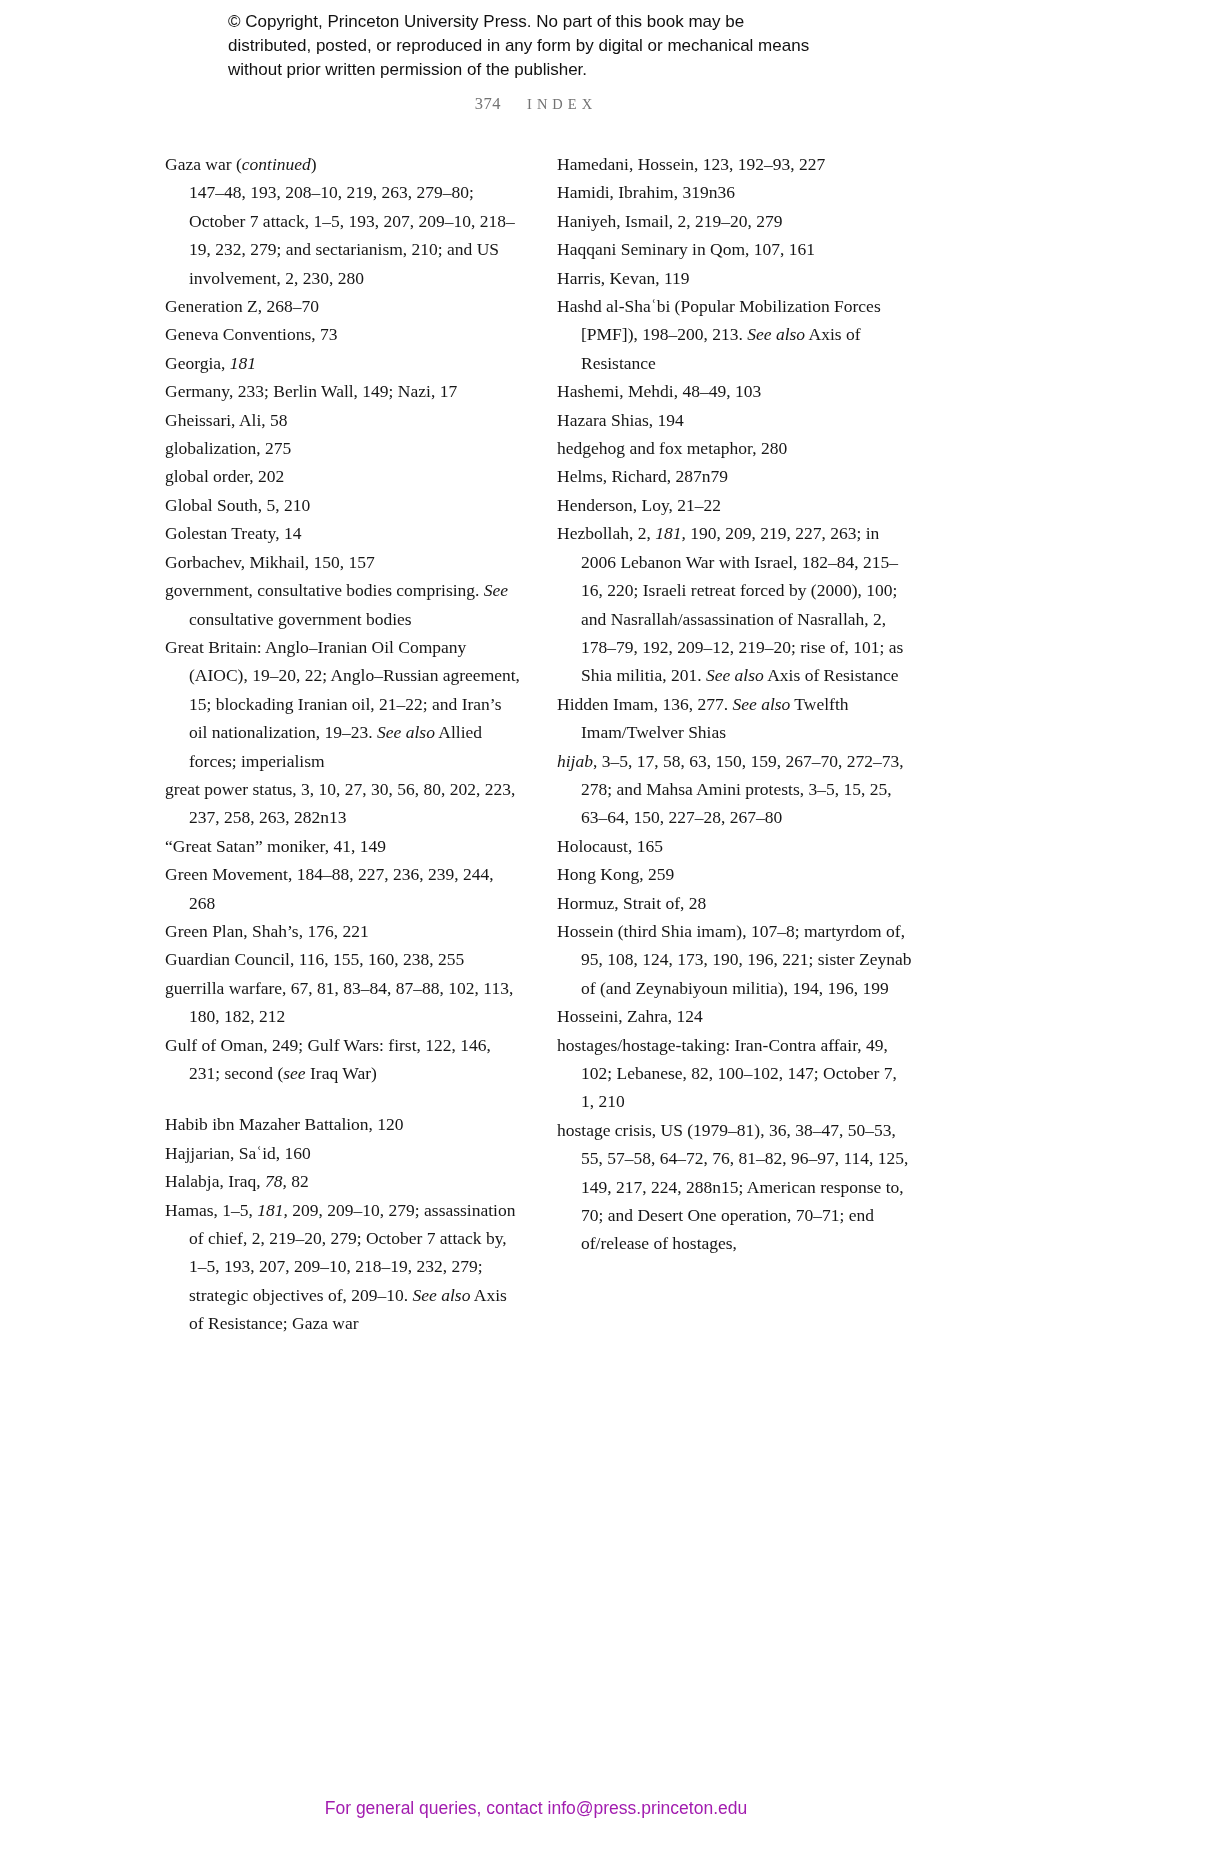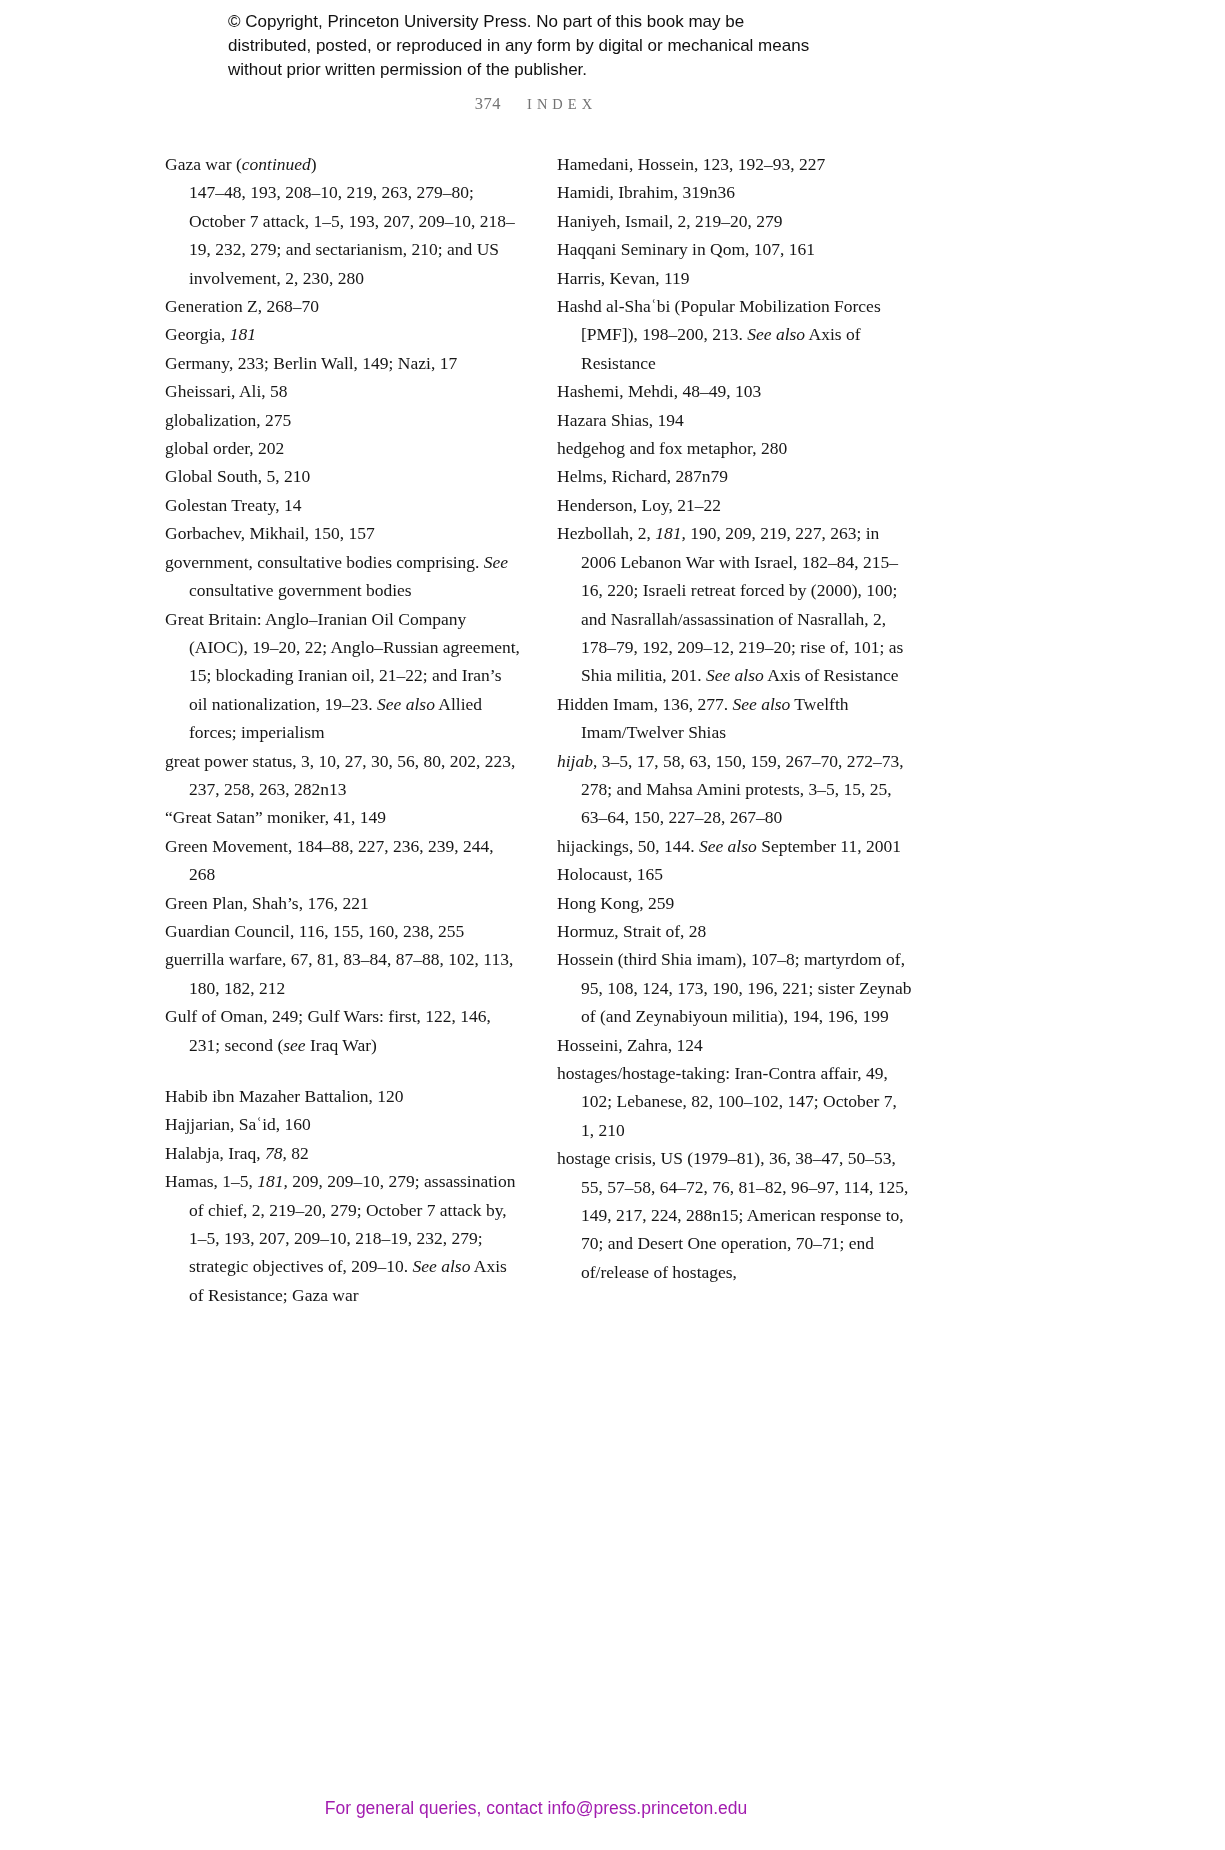--- a/index.html
+++ b/index.html
@@ -88,20 +88,21 @@
 
   <div class="running-head">
     <span class="pagenum">374</span><span class="section">INDEX</span>
   </div>
 
   <div class="columns">
     <div class="col" id="col-left">
         <div class="entry"><span>Gaza war (</span><span class="i">continued</span><span>)</span></div>
         <div class="entry indent"><span>147–48, 193, 208–10, 219, 263, 279–80; October 7 attack, 1–5, 193, 207, 209–10, 218–19, 232, 279; and sectarianism, 210; and US involvement, 2, 230, 280</span></div>
         <div class="entry"><span>Generation Z, 268–70</span></div>
+        <div class="entry"><span>Geneva Conventions, 73</span></div>
         <div class="entry"><span>Georgia, </span><span class="i">181</span></div>
         <div class="entry"><span>Germany, 233; Berlin Wall, 149; Nazi, 17</span></div>
         <div class="entry"><span>Gheissari, Ali, 58</span></div>
         <div class="entry"><span>globalization, 275</span></div>
         <div class="entry"><span>global order, 202</span></div>
         <div class="entry"><span>Global South, 5, 210</span></div>
         <div class="entry"><span>Golestan Treaty, 14</span></div>
         <div class="entry"><span>Gorbachev, Mikhail, 150, 157</span></div>
         <div class="entry"><span>government, consultative bodies comprising. </span><span class="i">See</span><span> consultative government bodies</span></div>
         <div class="entry"><span>Great Britain: Anglo–Iranian Oil Company (AIOC), 19–20, 22; Anglo–Russian agreement, 15; blockading Iranian oil, 21–22; and Iran’s oil nationalization, 19–23. </span><span class="i">See also</span><span> Allied forces; imperialism</span></div>
@@ -125,21 +126,20 @@
         <div class="entry"><span>Harris, Kevan, 119</span></div>
         <div class="entry"><span>Hashd al-Shaʿbi (Popular Mobilization Forces [PMF]), 198–200, 213. </span><span class="i">See also</span><span> Axis of Resistance</span></div>
         <div class="entry"><span>Hashemi, Mehdi, 48–49, 103</span></div>
         <div class="entry"><span>Hazara Shias, 194</span></div>
         <div class="entry"><span>hedgehog and fox metaphor, 280</span></div>
         <div class="entry"><span>Helms, Richard, 287n79</span></div>
         <div class="entry"><span>Henderson, Loy, 21–22</span></div>
         <div class="entry"><span>Hezbollah, 2, </span><span class="i">181,</span><span> 190, 209, 219, 227, 263; in 2006 Lebanon War with Israel, 182–84, 215–16, 220; Israeli retreat forced by (2000), 100; and Nasrallah/assassination of Nasrallah, 2, 178–79, 192, 209–12, 219–20; rise of, 101; as Shia militia, 201. </span><span class="i">See also</span><span> Axis of Resistance</span></div>
         <div class="entry"><span>Hidden Imam, 136, 277. </span><span class="i">See also</span><span> Twelfth Imam/Twelver Shias</span></div>
         <div class="entry"><span class="i">hijab</span><span>, 3–5, 17, 58, 63, 150, 159, 267–70, 272–73, 278; and Mahsa Amini protests, 3–5, 15, 25, 63–64, 150, 227–28, 267–80</span></div>
-        <div class="entry"><span>hijackings, 50, 144. </span><span class="i">See also</span><span> September 11, 2001</span></div>
         <div class="entry"><span>Holocaust, 165</span></div>
         <div class="entry"><span>Hong Kong, 259</span></div>
         <div class="entry"><span>Hormuz, Strait of, 28</span></div>
         <div class="entry"><span>Hossein (third Shia imam), 107–8; martyrdom of, 95, 108, 124, 173, 190, 196, 221; sister Zeynab of (and Zeynabiyoun militia), 194, 196, 199</span></div>
         <div class="entry"><span>Hosseini, Zahra, 124</span></div>
         <div class="entry"><span>hostages/hostage-taking: Iran-Contra affair, 49, 102; Lebanese, 82, 100–102, 147; October 7, 1, 210</span></div>
         <div class="entry"><span>hostage crisis, US (1979–81), 36, 38–47, 50–53, 55, 57–58, 64–72, 76, 81–82, 96–97, 114, 125, 149, 217, 224, 288n15; American response to, 70; and Desert One operation, 70–71; end of/release of hostages,</span></div>
       </div>
   </div>
 

